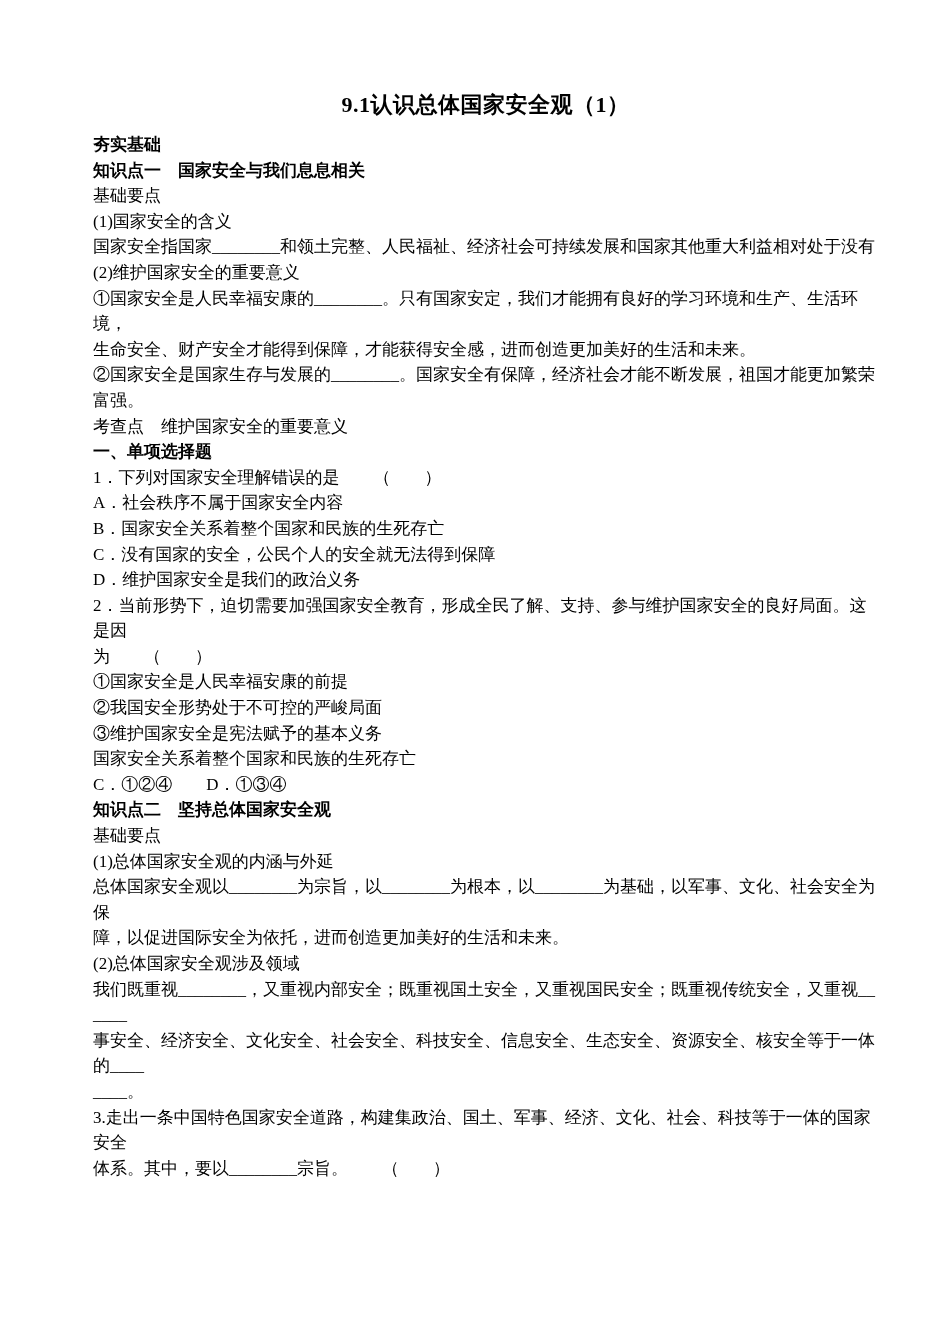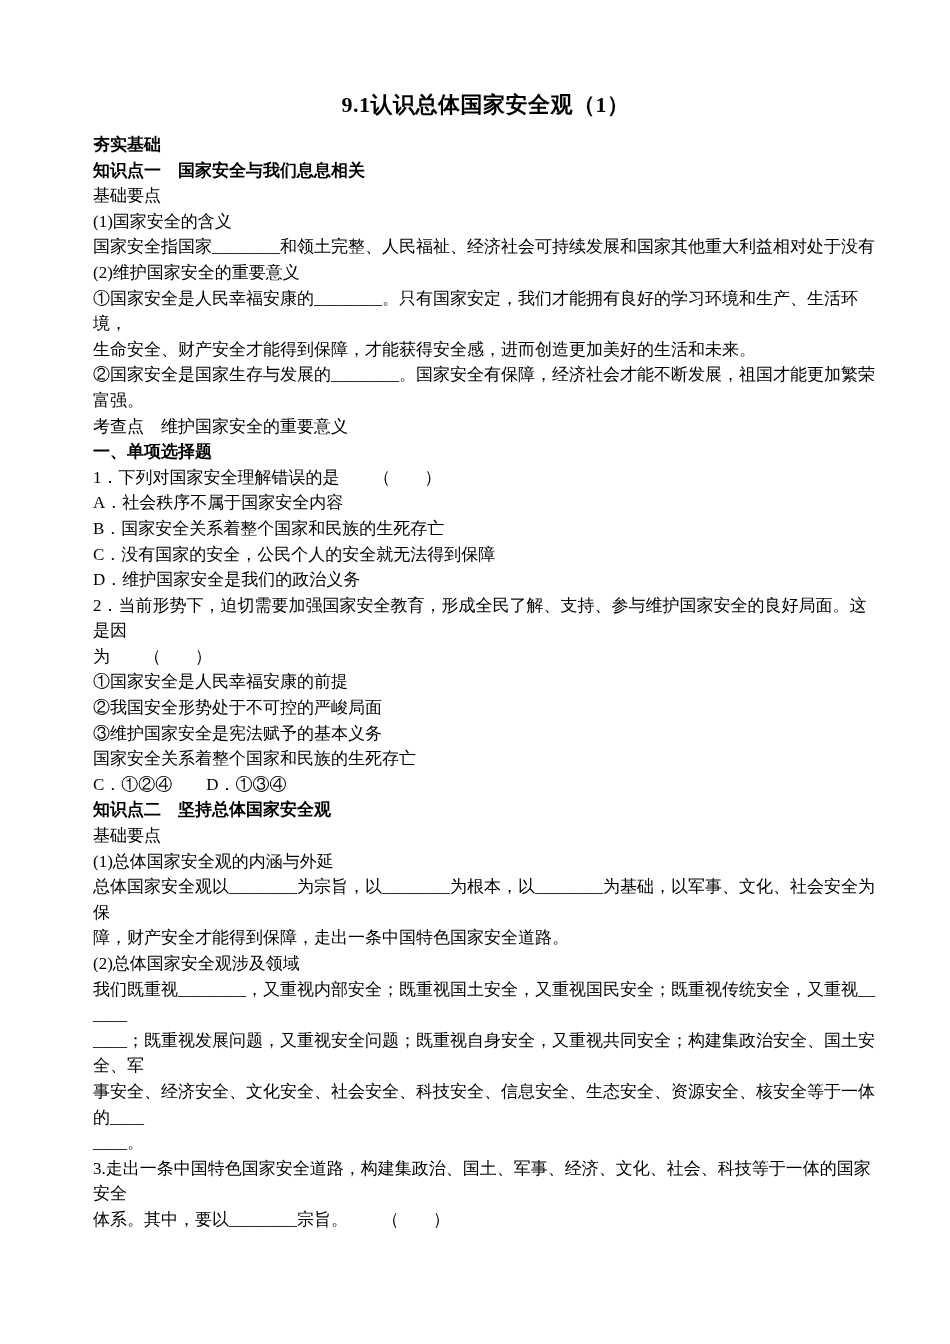--- a/index.html
+++ b/index.html
@@ -69,22 +69,21 @@
       <div class="line">为　　（　　）</div>
       <div class="line">①国家安全是人民幸福安康的前提</div>
       <div class="line">②我国安全形势处于不可控的严峻局面</div>
       <div class="line">③维护国家安全是宪法赋予的基本义务</div>
       <div class="line">国家安全关系着整个国家和民族的生死存亡</div>
       <div class="line">C．①②④　　D．①③④</div>
       <div class="line bold">知识点二　坚持总体国家安全观</div>
       <div class="line">基础要点</div>
       <div class="line">(1)总体国家安全观的内涵与外延</div>
       <div class="line">总体国家安全观以________为宗旨，以________为根本，以________为基础，以军事、文化、社会安全为保</div>
-      <div class="line">障，财产安全才能得到保障，走出一条中国特色国家安全道路。</div>
+      <div class="line">障，以促进国际安全为依托，进而创造更加美好的生活和未来。</div>
       <div class="line">(2)总体国家安全观涉及领域</div>
       <div class="line">我们既重视________，又重视内部安全；既重视国土安全，又重视国民安全；既重视传统安全，又重视______</div>
-      <div class="line">____；既重视发展问题，又重视安全问题；既重视自身安全，又重视共同安全；构建集政治安全、国土安全、军</div>
       <div class="line">事安全、经济安全、文化安全、社会安全、科技安全、信息安全、生态安全、资源安全、核安全等于一体的____</div>
       <div class="line">____。</div>
       <div class="line">3.走出一条中国特色国家安全道路，构建集政治、国土、军事、经济、文化、社会、科技等于一体的国家安全</div>
       <div class="line">体系。其中，要以________宗旨。　　（　　）</div>
     </div>
 </div>
 
 </body></html>

